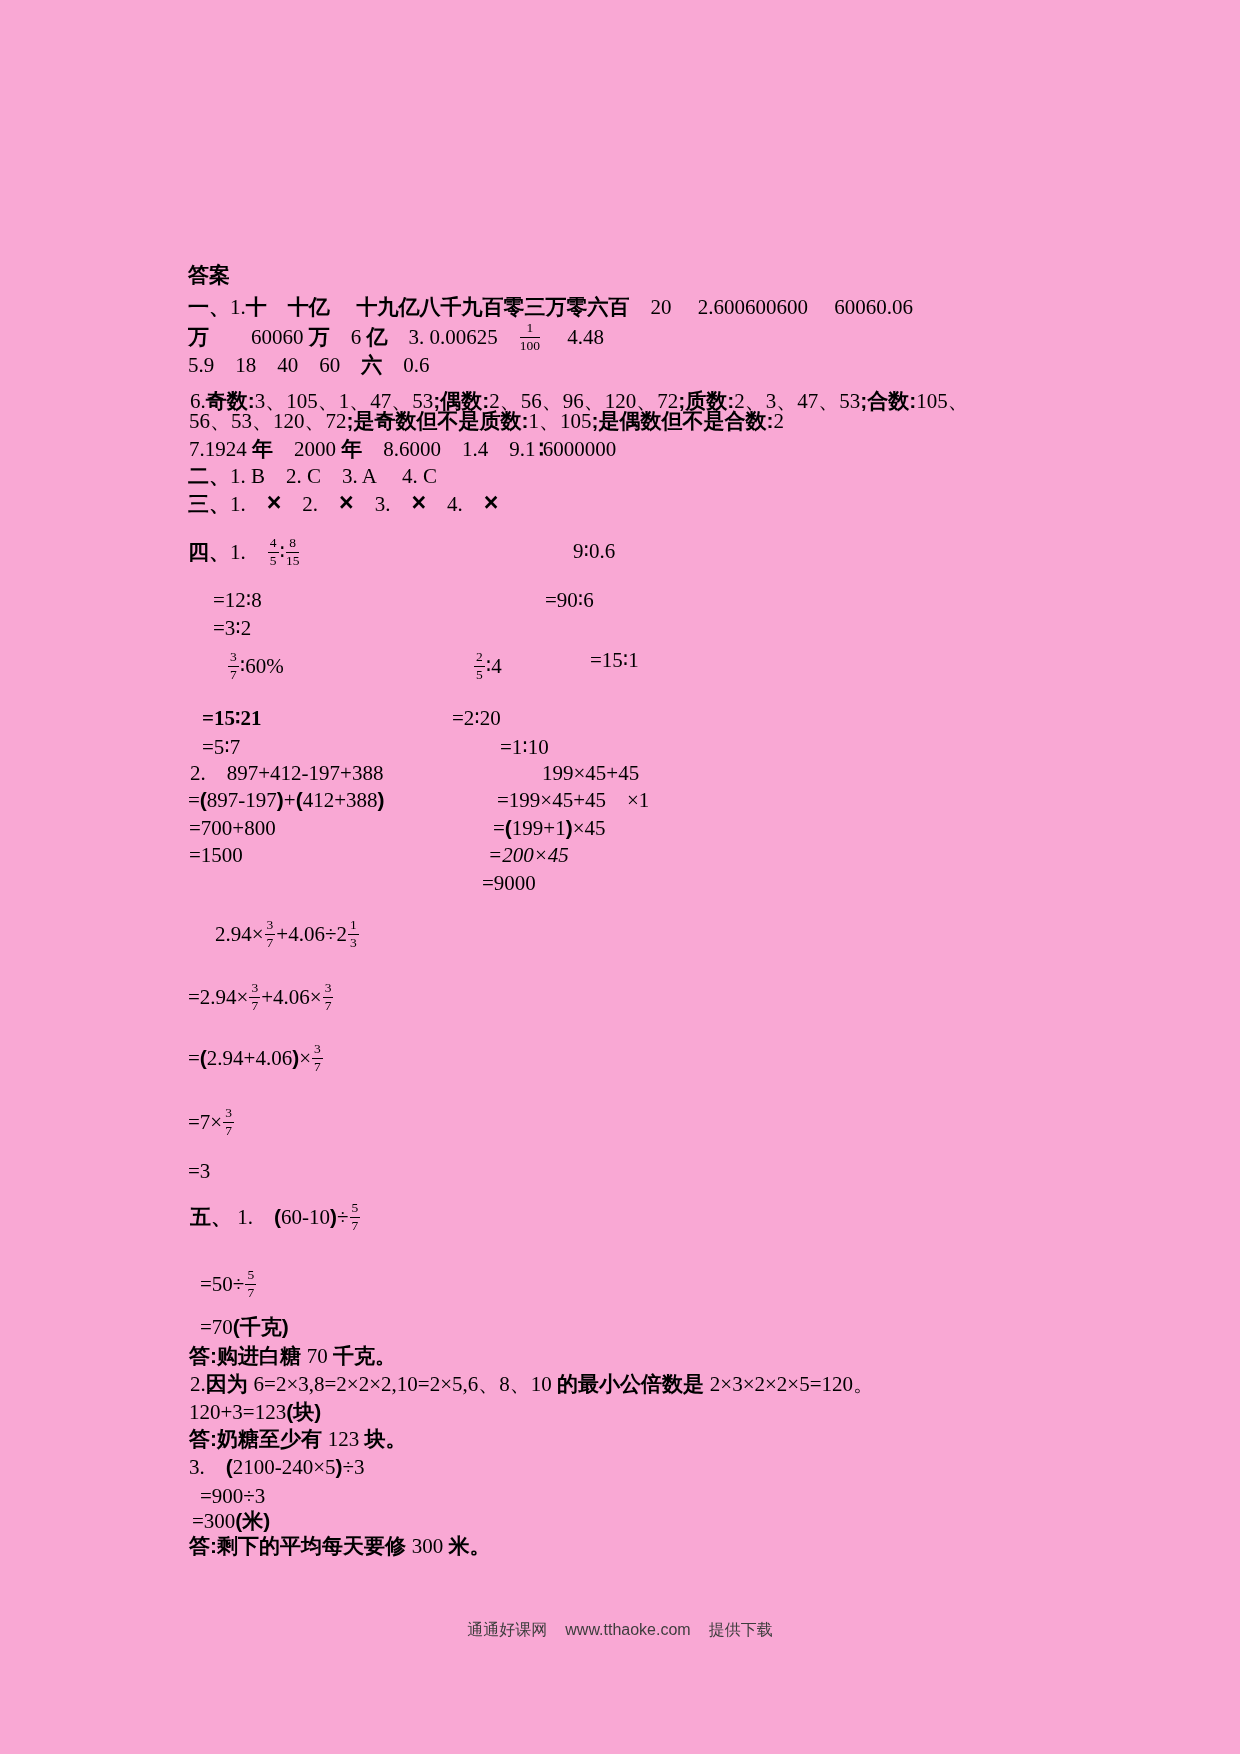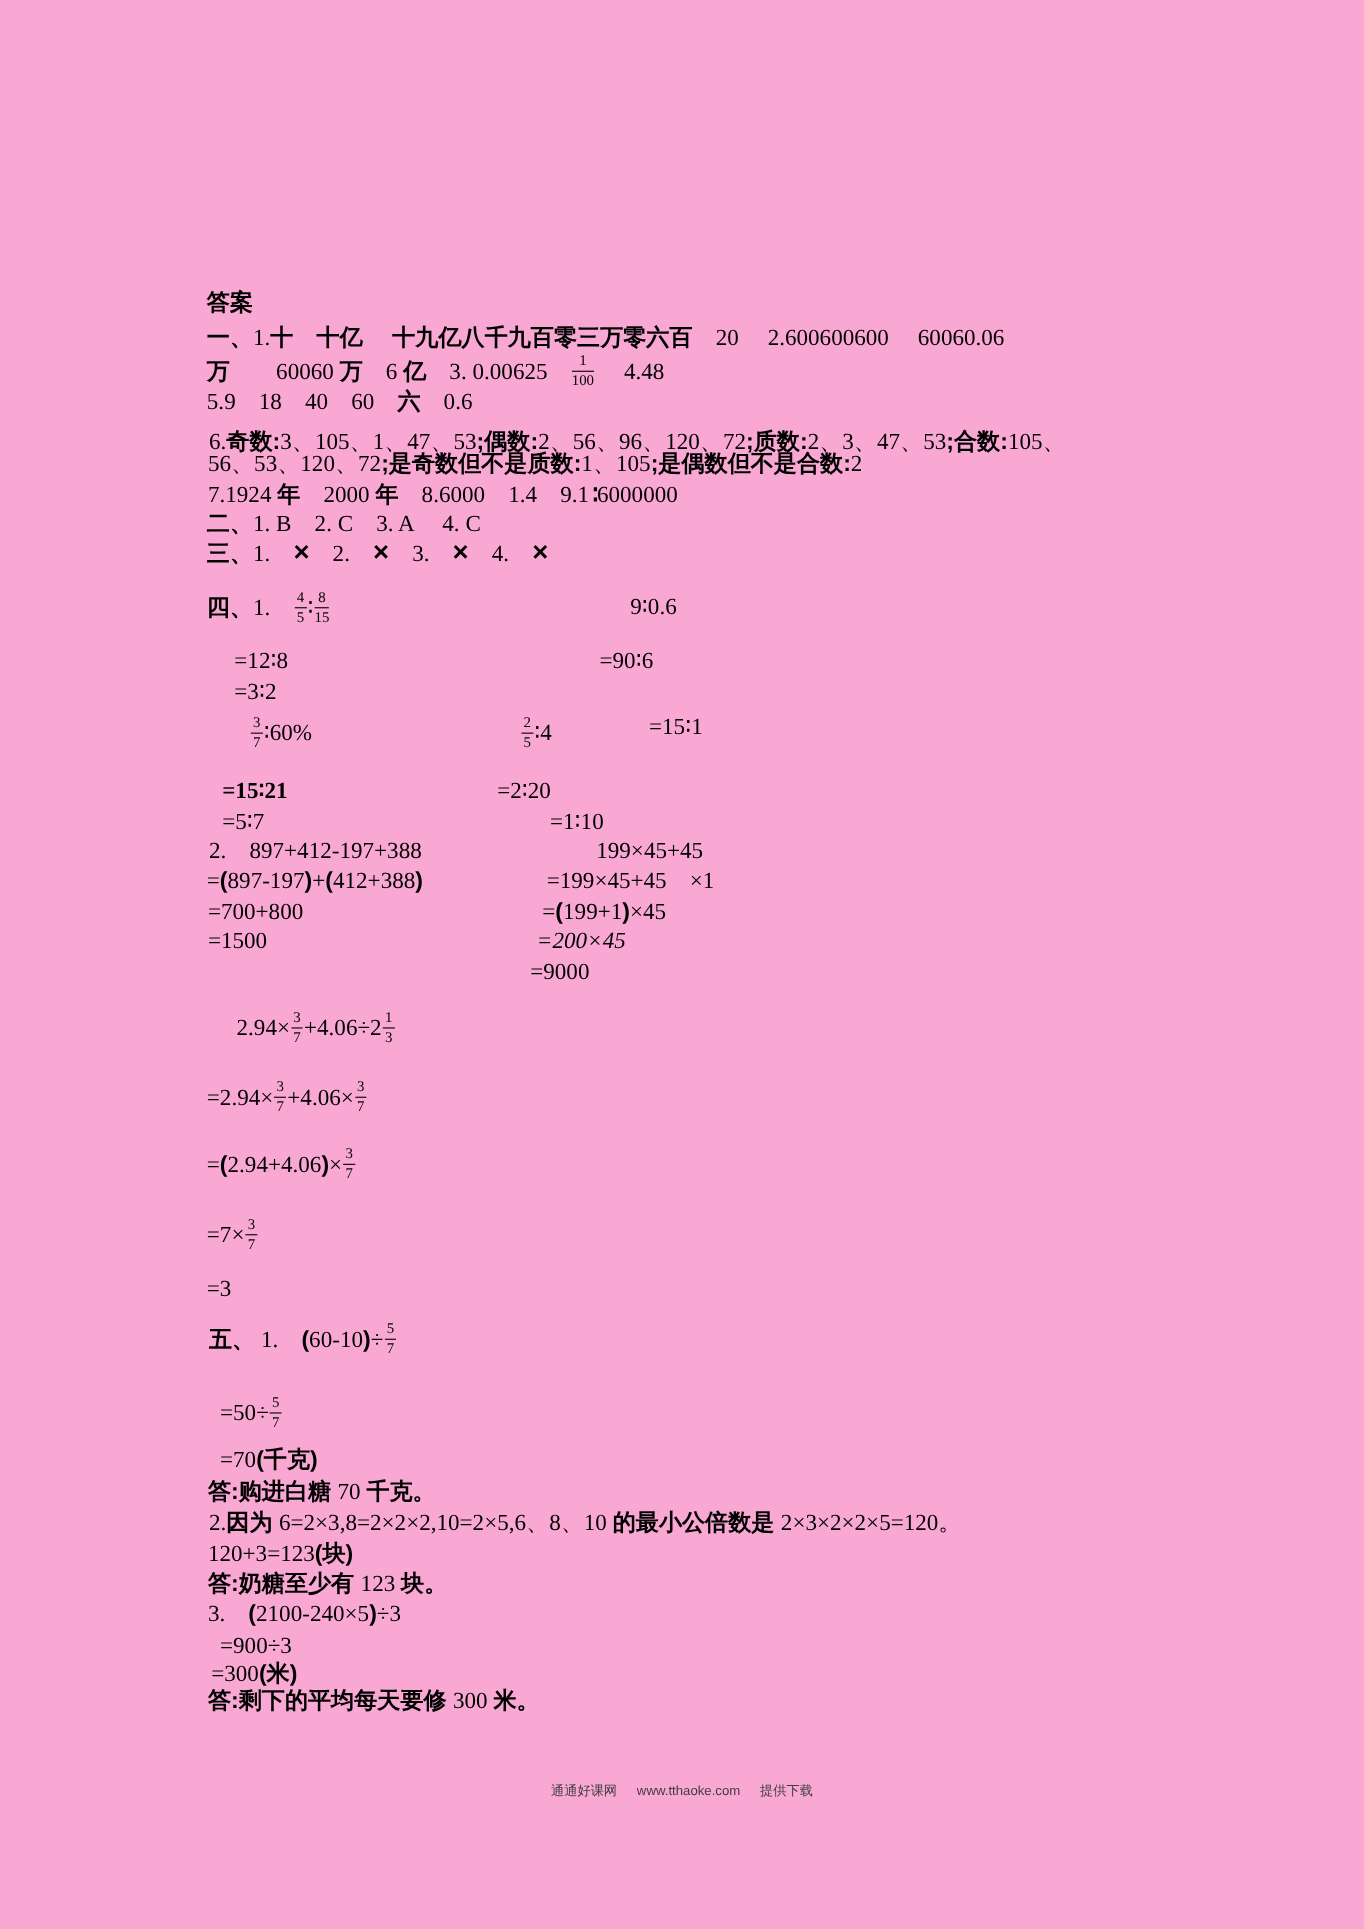--- a/index.html
+++ b/index.html
@@ -37,21 +37,21 @@
     padding:0 1px;
   }
   .fr .n{display:block;border-bottom:1.5px solid #000;padding:0 2px 1px;}
   .fr .d{display:block;padding-top:1px;}
   .mx .whole{display:inline-block;}
   .footer{
     position:absolute;
     left:0;top:1620px;width:100%;
     text-align:center;
     font-family:"Liberation Sans","DejaVu Sans",sans-serif;
-    font-size:12px;
+    font-size:16px;
     color:#3d3d3d;
   }
   .footer span{margin:0 9px;}
 </style>
 </head>
 <body>
 
 <div class="page">
   <div>
       <div class="run" style="left: 188px; top: 262px;"><span class="b">答案</span></div>

